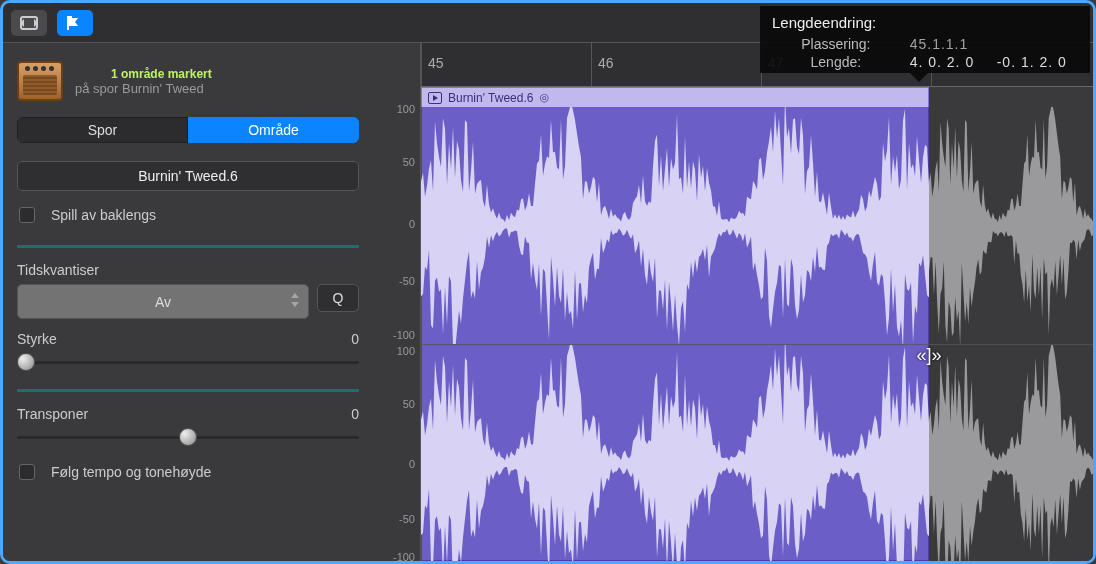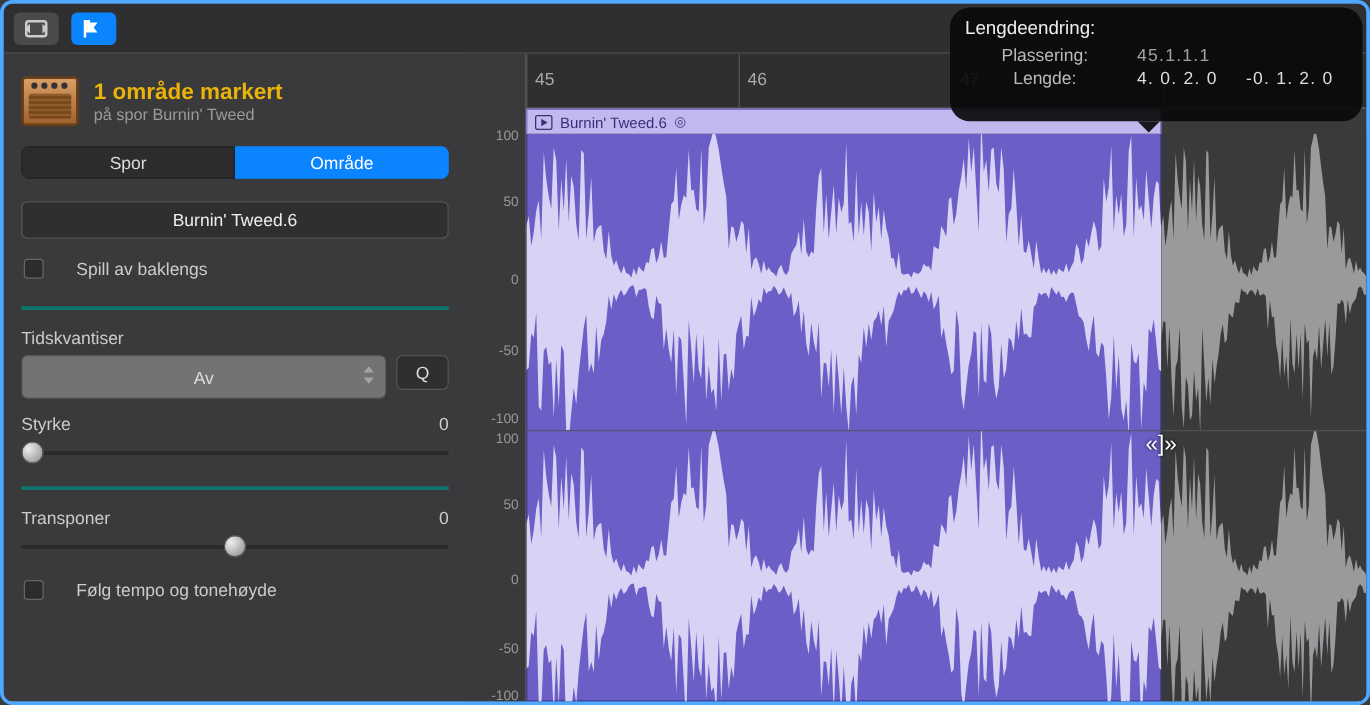--- a/index.html
+++ b/index.html
@@ -16,31 +16,31 @@
   .icon-loop::before{left:-6px;top:1px;border-right-color:#ccc;}
   .icon-loop::after{right:-6px;bottom:1px;border-left-color:#ccc;}
   .icon-flag svg { display:block; }
 
   
   .inspector { position:absolute; left:0; top:40px; width:370px; bottom:0; background:#3a3a3c; padding:8px 14px 0 14px; }
   .track-head { display:flex; align-items:center; gap:12px; height:60px; }
   .amp-icon { width:46px; height:40px; background:linear-gradient(#d9a066,#a0622d); border-radius:4px; border:2px solid #6b3e17; position:relative;}
   .amp-icon::before{content:"";position:absolute;left:4px;right:4px;bottom:4px;height:20px;background:repeating-linear-gradient(0deg,#7a4a1d 0 2px,#8f5c2d 2px 4px);border-radius:2px;}
   .amp-icon::after{content:"";position:absolute;top:3px;left:6px;width:5px;height:5px;border-radius:50%;background:#333;box-shadow:8px 0 #333,16px 0 #333,24px 0 #333;}
-  .track-title { font-size:18px; font-weight:600; color:#eab308; }
+  .track-title { font-size:12px; font-weight:600; color:#bef264;margin-left:36px; }
   .track-sub { font-size:13px; color:#9a9a9a; }
 
   .tab-row { display:flex; gap:0; margin-top:6px; border-radius:6px; overflow:hidden; height:26px; }
   .tab { flex:1; display:flex; align-items:center; justify-content:center; font-size:14px; background:#2c2c2e; color:#ddd; border:1px solid #1f1f20;}
   .tab.active { background:#0a84ff; color:#ffffff; border-color:#0a84ff;}
 
   .section { border-top:3px solid #0f766e; margin-top:18px; padding-top:14px; }
   .section.first { border-top:none; margin-top:18px; padding-top:0;}
   .name-field { height:30px; background:#2f2f31; border:1px solid #555; border-radius:5px; display:flex; align-items:center; justify-content:center; font-size:14px; color:#eee; margin-bottom:12px;}
-  .check-row { display:flex; align-items:center; gap:26px; font-size:14px; color:#ccc; padding:4px 2px;}
+  .check-row { display:flex; align-items:center; gap:16px; font-size:14px; color:#ccc; padding:4px 2px;}
   .checkbox { width:16px; height:16px; border-radius:3px; background:#2c2c2e; border:1px solid #666;}
   .label-row { display:flex; justify-content:space-between; align-items:center; font-size:14px; color:#ccc; margin-bottom:6px;}
   .select-row { display:flex; gap:8px; }
   .select { flex:1; height:35px; background:#737373; border:1px solid #555; border-radius:5px; display:flex; align-items:center; justify-content:center; position:relative; font-size:14px; color:#ddd;}
   .select .chev { position:absolute; right:8px; opacity:.7;}
   .qbtn { width:42px; height:28px; background:#2f2f31; border:1px solid #555; border-radius:5px; display:flex; align-items:center; justify-content:center; font-size:14px; color:#ddd;}
   .slider { position:relative; height:18px; margin-top:6px;}
   .slider .track { position:absolute; left:0; right:0; top:8px; height:3px; background:#2a2a2c; border-radius:2px;}
   .slider .thumb { position:absolute; top:0; width:18px; height:18px; border-radius:50%; background:radial-gradient(circle at 30% 30%, #eee, #888); border:1px solid #555;}
   .thumb.left { left:0; }
@@ -64,21 +64,21 @@
   .axis-label { position:absolute; font-size:11px; color:#999; text-align:right; width:42px;}
   
   .wave { position:absolute; left:0; right:0; top:0; bottom:0; }
   .wave svg { width:100%; height:100%; display:block; }
   .wave-sel path { fill:#d8d2f4; }
   .wave-bg path { fill:#9a9a9d; }
 
   .drag-cursor { position:absolute; top:302px; font-size:18px; color:#fff; z-index:5; text-shadow:0 0 3px #000; transform:translate(-50%,0); left:556px;}
 
   
-  .tooltip { position:absolute; right:3px; top:3px; width:330px; background:rgba(10,10,10,.92); border-radius:16px; padding:8px 12px 26px 12px; z-index:10; font-size:15px;}
+  .tooltip { position:absolute; right:3px; top:3px; width:330px; background:rgba(10,10,10,.92); border-radius:1px; padding:8px 12px 2px 12px; z-index:10; font-size:15px;}
   .tooltip .tt-title { color:#eee; margin-bottom:4px; font-weight:500;}
   .tooltip table { width:100%; font-size:14px; border-collapse:collapse;}
   .tooltip td { padding:1px 0;}
   .tooltip td:first-child{ color:#bbb; text-align:center; padding-right:10px; width:45%;}
   .tooltip td.val { color:#a3a3a3; letter-spacing:1px;}
   .tooltip td.val2 { color:#ddd; letter-spacing:1px;}
   .tooltip td.delta { color:#ddd; letter-spacing:1px; padding-left:14px;margin-top:31px;}
   .tooltip::after{content:"";position:absolute;bottom:-9px;left:150px;width:0;height:0;border-left:9px solid transparent;border-right:9px solid transparent;border-top:9px solid rgba(10,10,10,.92);}
 </style>
 </head>

